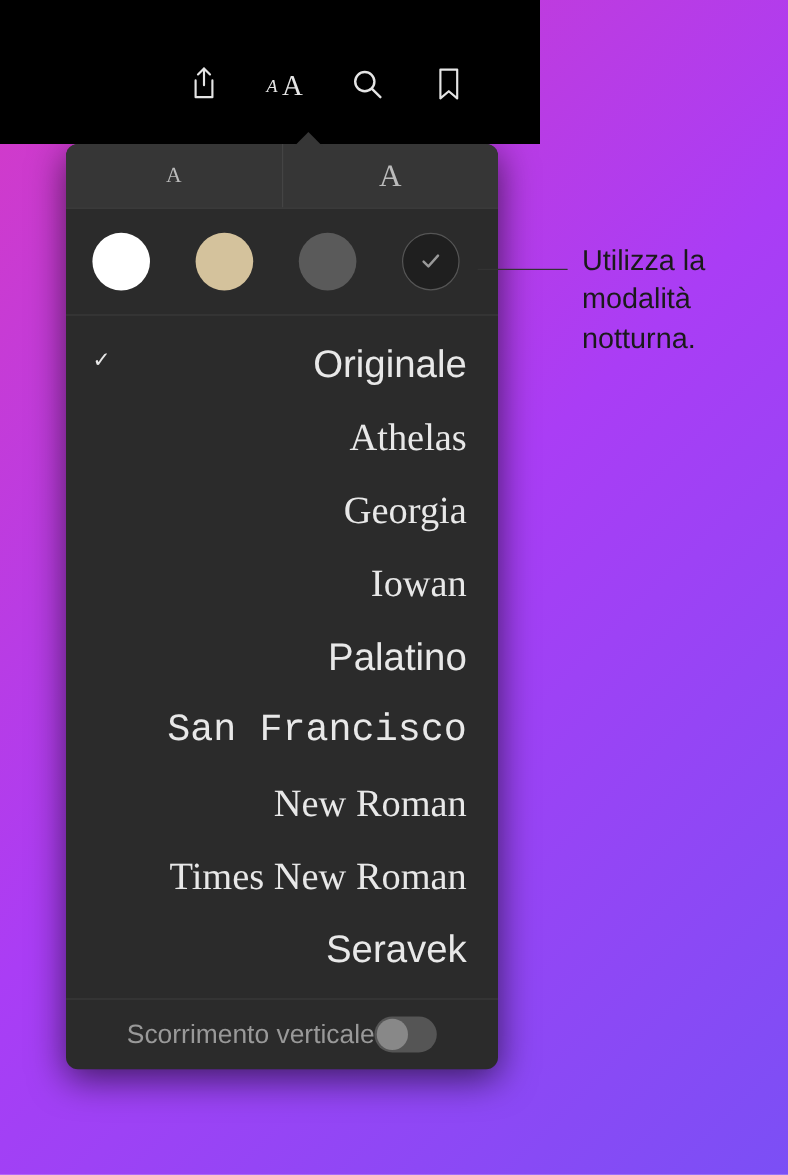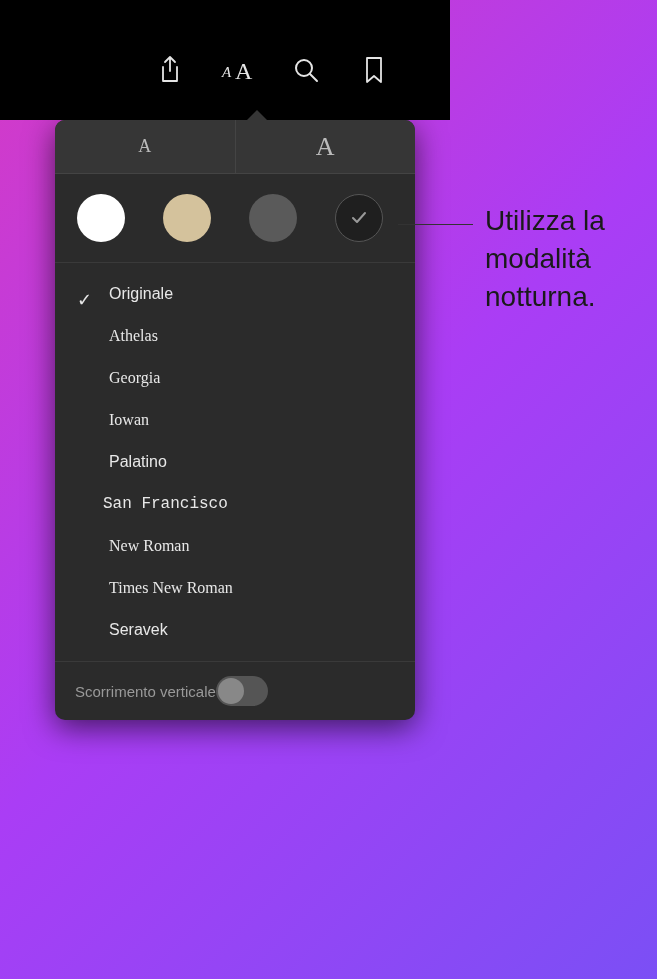--- a/index.html
+++ b/index.html
@@ -108,23 +108,24 @@
       background: #1f1f1f; 
       border: 1px solid #555;
       color: #999;
     }
     .font-list {
       padding: 10px 0;
     }
     .font-item {
       padding: 12px 26px 12px 54px;
       color: #e8e8e8;
-      font-size: 16px;
+      font-size: 32px;
       cursor: pointer;
       position: relative;
+      text-align: right;
     }
     .font-item.selected::before {
       content: "✓";
       position: absolute;
       left: 22px;
       font-size: 18px;
       color: #e8e8e8;
       top: 16px;
     }
     .font-originale { font-family: -apple-system, sans-serif; font-weight: 500; }
@@ -132,26 +133,26 @@
     .font-charter { font-family: Charter, Georgia, serif; }
     .font-georgia { font-family: Georgia, serif; }
     .font-iowan { font-family: "Iowan Old Style", Georgia, serif; }
     .font-palatino { font-family: Liberation Sans, sans-serif; }
     .font-sanfrancisco { font-family: Liberation Mono, monospace; padding-left: 48px; }
     .font-newyork { font-family: "New York", Georgia, serif; }
     .font-seravek { font-family: Seravek, -apple-system, sans-serif; }
     .font-times { font-family: "Times New Roman", serif; }
     .scroll-row {
       display: flex;
-      justify-content: flex-start;
+      justify-content: center;
       align-items: center;
       padding: 14px 20px;
       border-top: 1px solid #3a3a3a;
       color: #999;
-      font-size: 15px;
+      font-size: 22px;
     }
     .toggle {
       width: 52px;
       height: 30px;
       background: #555;
       border-radius: 15px;
       position: relative;
       cursor: pointer;
     }
     .toggle::after {
@@ -170,21 +171,21 @@
       left: 398px;
       width: 75px;
       height: 1px;
       background: #333;
       z-index: 10;
     }
     .callout-text {
       position: absolute;
       top: 202px;
       left: 485px;
-      font-size: 28px;
+      font-size: 24px;
       color: #1a1a1a;
       line-height: 1.35;
       font-family: -apple-system, sans-serif;
     }
   </style>
 </head>
 <body>
 
 <div class="dark-area"></div>
 

